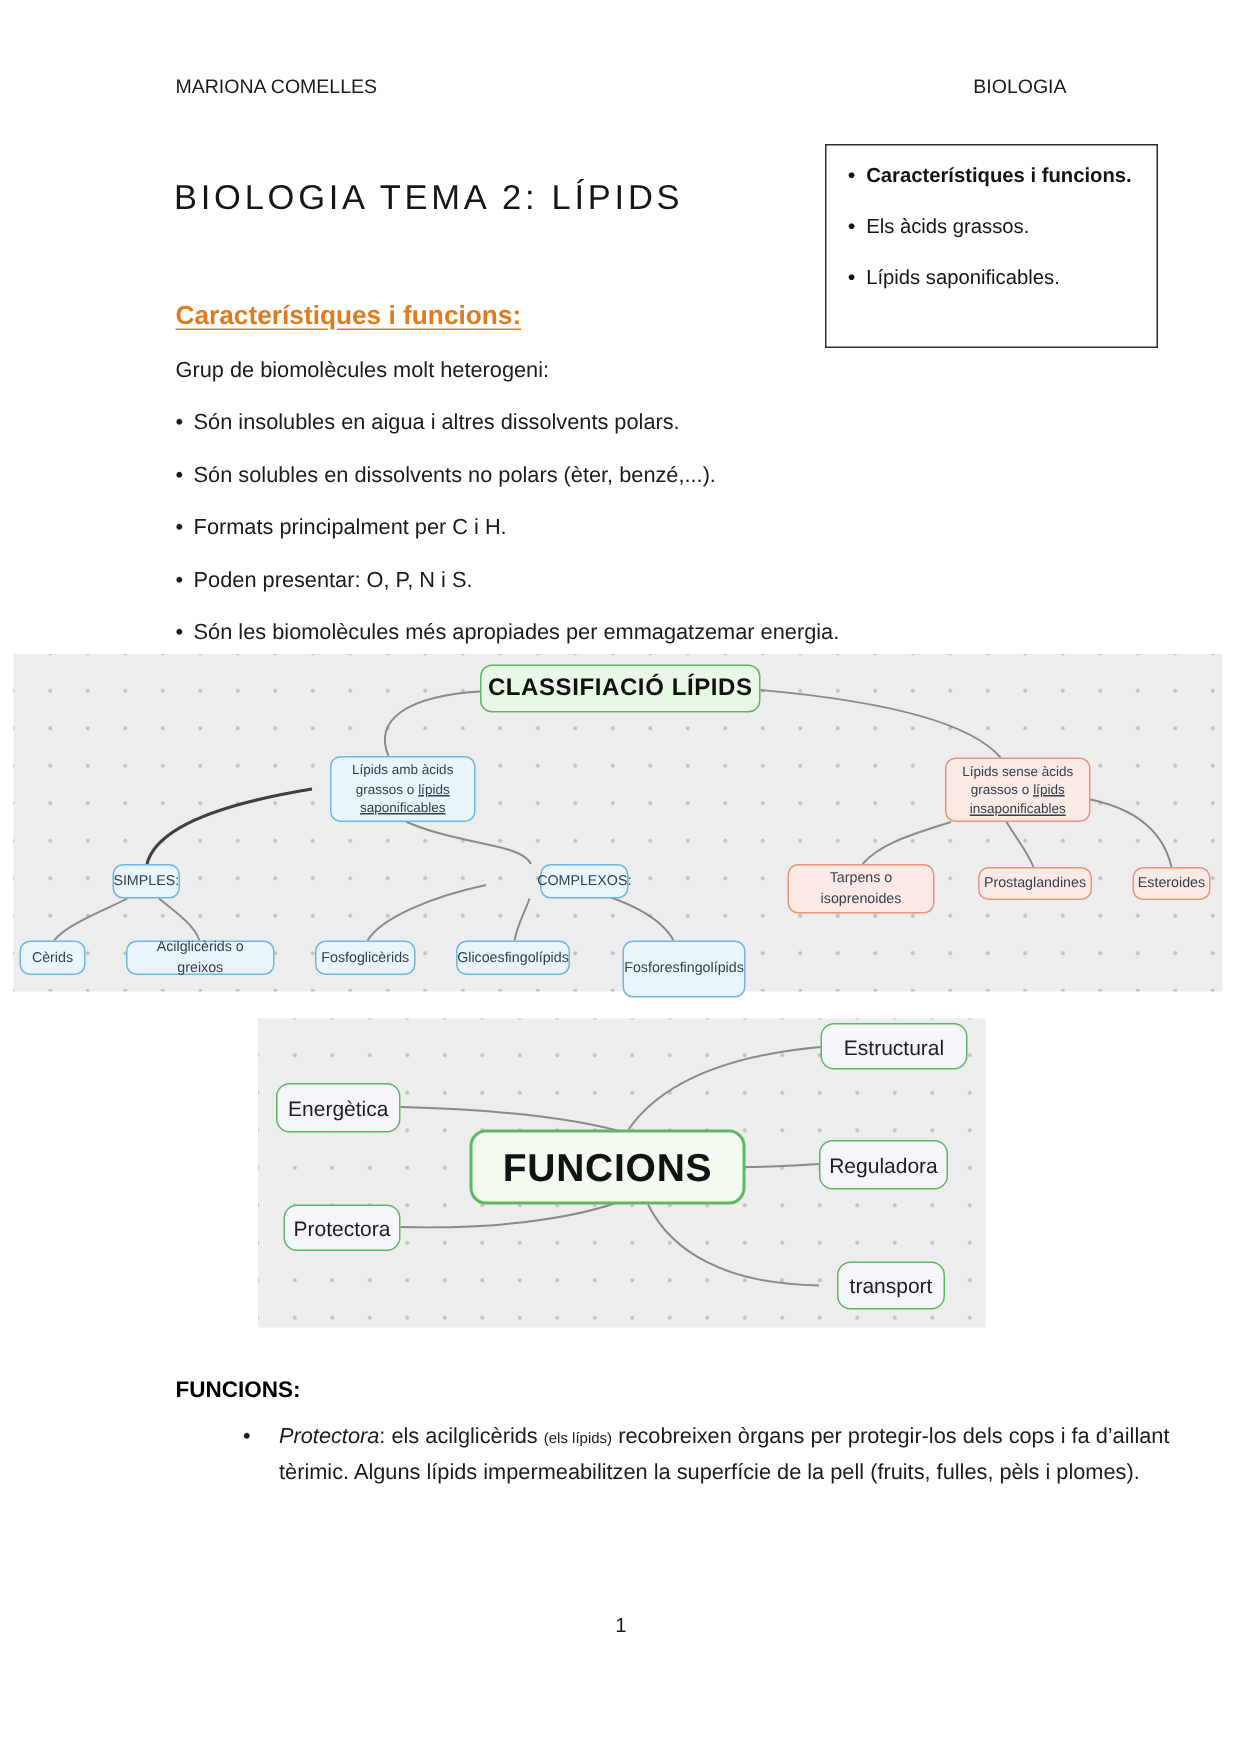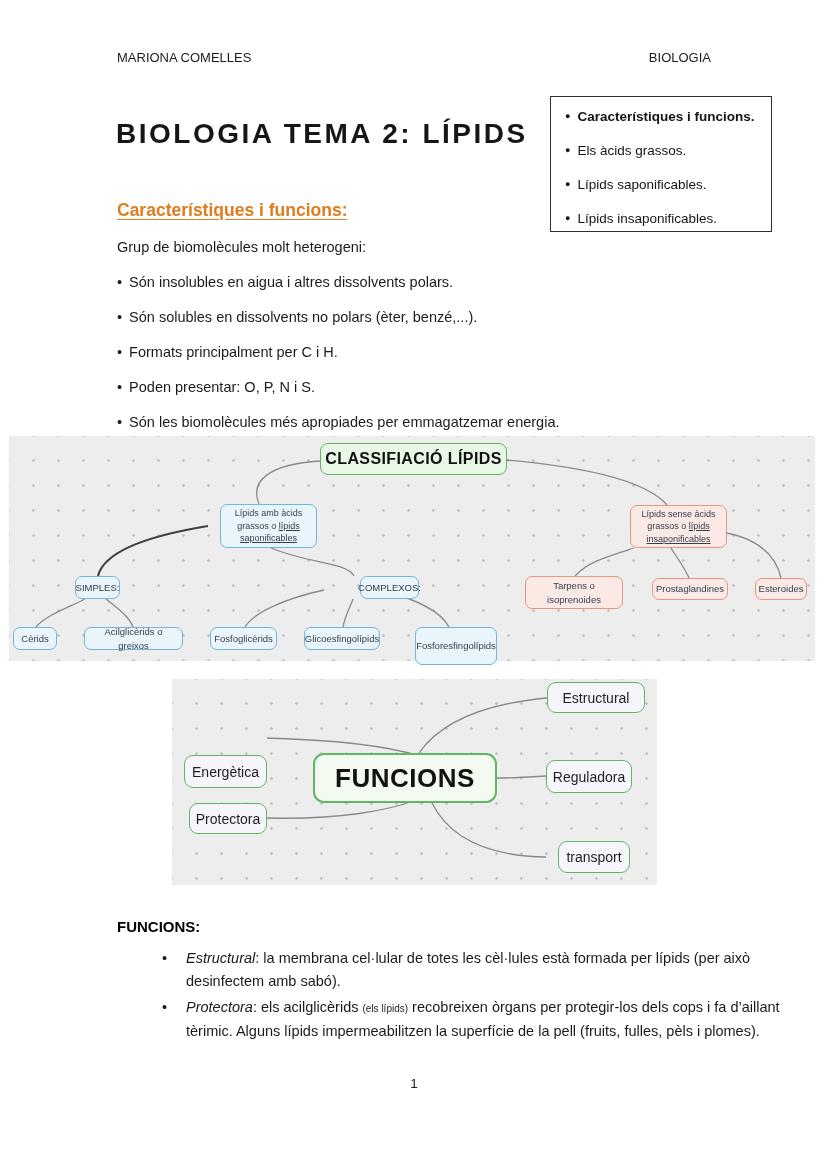--- a/index.html
+++ b/index.html
@@ -13,21 +13,21 @@
   *{margin:0;padding:0;box-sizing:border-box;}
   html,body{background:#fff;}
   body{font-family:"Liberation Sans",sans-serif;color:var(--ink);}
   .page{position:relative;width:828px;height:1171px;background:#ffffff;overflow:hidden;padding-left:32px;}
 
   
   .hdr-left{position:absolute;left:117px;top:50px;font-size:13px;}
   .hdr-right{position:absolute;right:117px;top:50px;font-size:13px;}
 
   
-  .doc-title{position:absolute;left:116px;top:118px;font-size:28px;font-weight:700;
+  .doc-title{position:absolute;left:116px;top:118px;font-size:23px;font-weight:400;
     letter-spacing:2.5px;color:#161616;}
 
   
   .toc{position:absolute;left:550px;top:96px;width:222px;height:136px;
     border:1.6px solid #2E2E2E;padding:9px 0 0 14px;}
   .toc-item{font-size:13.5px;margin-bottom:13px;line-height:21px;color:#141414;}
   .toc-item::before{content:"●";font-size:9px;vertical-align:2px;margin-right:7px;}
   .toc-item.bold{font-weight:700;}
 
   
@@ -81,21 +81,20 @@
 
   <div class="hdr-left">MARIONA COMELLES</div>
   <div class="hdr-right">BIOLOGIA</div>
 
   <div class="doc-title">BIOLOGIA TEMA 2: LÍPIDS</div>
 
   <div class="toc">
     <div class="toc-item bold">Característiques i funcions.</div>
     <div class="toc-item">Els àcids grassos.</div>
     <div class="toc-item">Lípids saponificables.</div>
-    <div class="toc-item">Lípids insaponificables.</div>
   </div>
 
   <div class="sec1-heading">Característiques i funcions:</div>
 
   <div class="sec1-body">
     <div class="sec1-intro">Grup de biomolècules molt heterogeni:</div>
     <div class="sec1-bullet">Són insolubles en aigua i altres dissolvents polars.</div>
     <div class="sec1-bullet">Són solubles en dissolvents no polars (èter, benzé,...).</div>
     <div class="sec1-bullet">Formats principalment per C i H.</div>
     <div class="sec1-bullet">Poden presentar: O, P, N i S.</div>
@@ -146,32 +145,29 @@
     <svg width="485" height="206" viewBox="0 0 485 206">
       <path d="M95,59 C170,61 218,68 248,77"></path>
       <path d="M375,19 C310,25 268,44 247,74"></path>
       <path d="M325,99 C342,99 356,98 374,97"></path>
       <path d="M95,139 C168,141 218,131 244,121"></path>
       <path d="M260,124 C276,156 312,177 374,178"></path>
     </svg>
 
     <div class="fnode center" style="left:141px;top:74px;width:184px;height:50px;">FUNCIONS</div>
     <div class="fnode" style="left:375px;top:3px;width:98px;height:31px;">Estructural</div>
-    <div class="fnode" style="left:12px;top:43px;width:83px;height:33px;margin-top:33px;">Energètica</div>
+    <div class="fnode" style="left:12px;top:43px;width:83px;height:33px;">Energètica</div>
     <div class="fnode" style="left:374px;top:81px;width:86px;height:33px;">Reguladora</div>
     <div class="fnode" style="left:17px;top:124px;width:78px;height:31px;">Protectora</div>
     <div class="fnode" style="left:386px;top:162px;width:72px;height:32px;">transport</div>
   </div>
 
   <div class="sec2-heading">FUNCIONS:</div>
 
   <div class="sec2-list">
-    <div class="sec2-item">
-      <span class="lead">Estructural</span><span>: la membrana cel·lular de totes les cèl·lules està formada per lípids (per això desinfectem amb sabó).</span>
-    </div>
     <div class="sec2-item">
       <span class="lead">Protectora</span><span>: els acilglicèrids </span><span class="small-note">(els lípids)</span><span> recobreixen òrgans per protegir-los dels cops i fa d’aillant tèrimic. Alguns lípids impermeabilitzen la superfície de la pell (fruits, fulles, pèls i plomes).</span>
     </div>
   </div>
 
   <div class="page-number">1</div>
 
 </div>
 
 </body></html>

